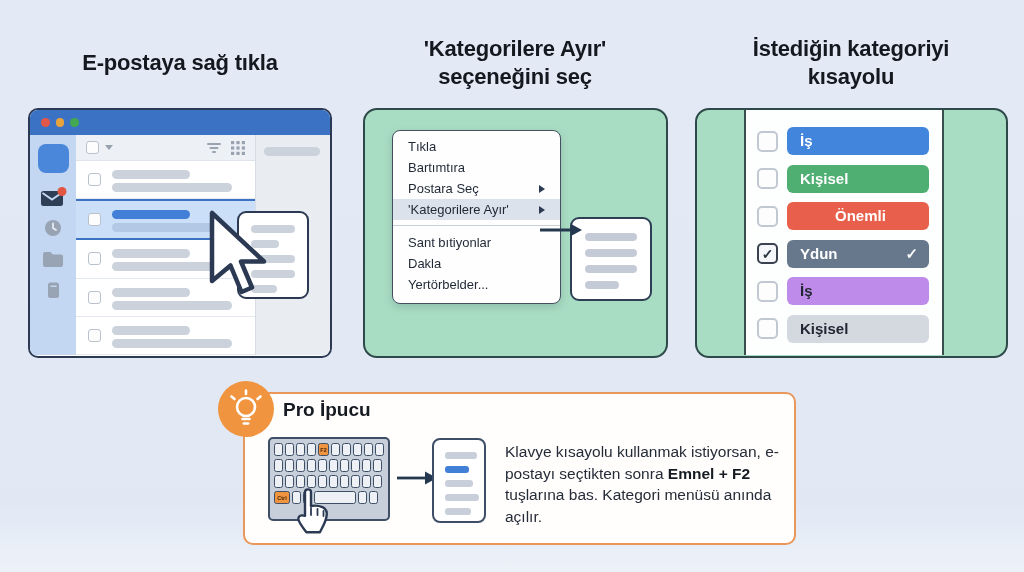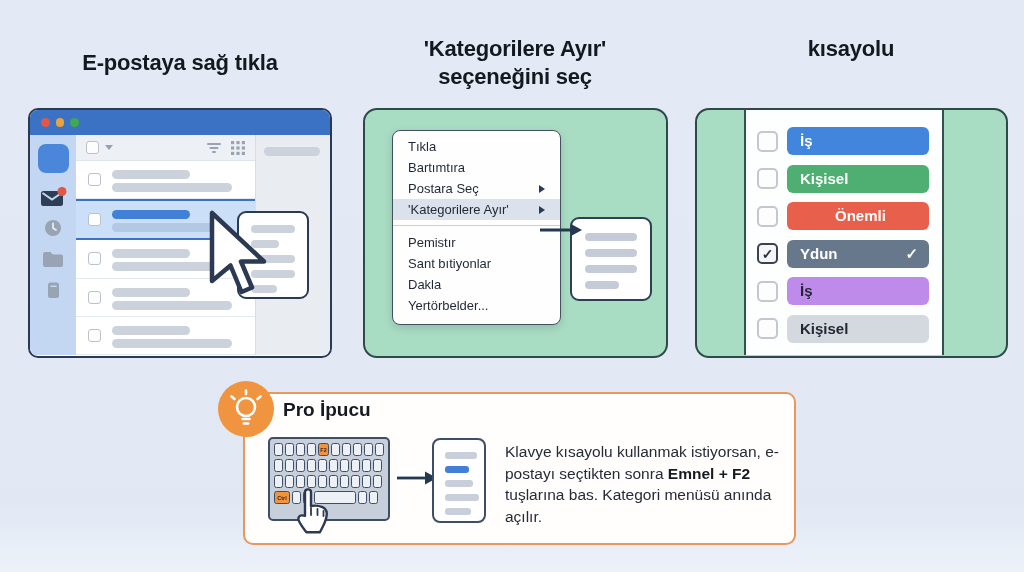--- a/index.html
+++ b/index.html
@@ -224,23 +224,20 @@
     <div class="mi">
       <span class="lbl">Postara Seç</span>
       <span class="tri"></span>
     </div>
     <div class="mi hl">
       <span class="lbl">'Kategorilere Ayır'</span>
       <span class="tri"></span>
     </div>
     <div class="msep"></div>
     <div class="mi">
-      <span class="lbl">Pemistır</span>
-    </div>
-    <div class="mi">
       <span class="lbl">Sant bıtiyonlar</span>
     </div>
     <div class="mi">
       <span class="lbl">Dakla</span>
     </div>
     <div class="mi">
       <span class="lbl">Yertörbelder...</span>
     </div>
   </div>
   <div class="submenu">
@@ -249,20 +246,21 @@
     <span class="bar" style="left:13px;top:46px;width:52px;"></span>
     <span class="bar" style="left:13px;top:62px;width:34px;"></span>
   </div>
   <svg class="arrow-svg" style="left:174px;top:112px;" width="46" height="16" viewBox="0 0 46 16">
     <line x1="1" y1="8" x2="34" y2="8" stroke="#243850" stroke-width="2.8"></line>
     <path d="M32 2 L43 8 L32 14 Z" fill="#243850"></path>
   </svg>
 </div>
 
 <div class="step-title" id="t3">
+  <div>İstediğin kategoriyi</div>
   <div>kısayolu</div>
 </div>
 
 <div class="gpanel" id="gp3">
   <div class="strip"></div>
 
   <div class="crow" style="top:17px;">
     <span class="cat-cb"></span>
     <span class="pill" style="background-color: rgb(66, 133, 220); color: rgb(255, 255, 255);">
       <span>İş</span>

